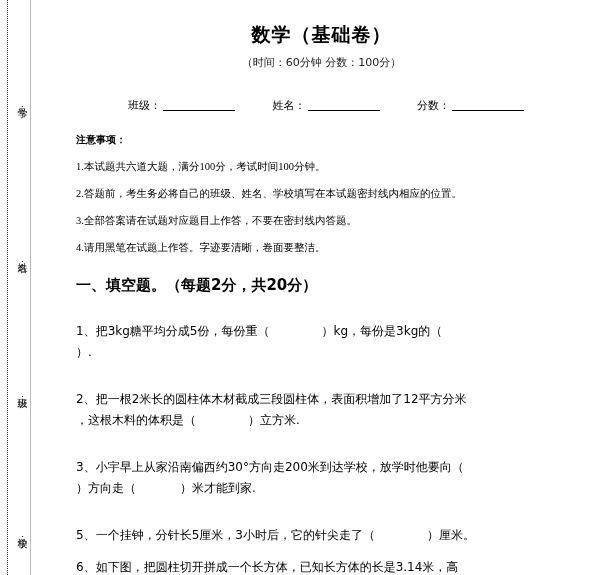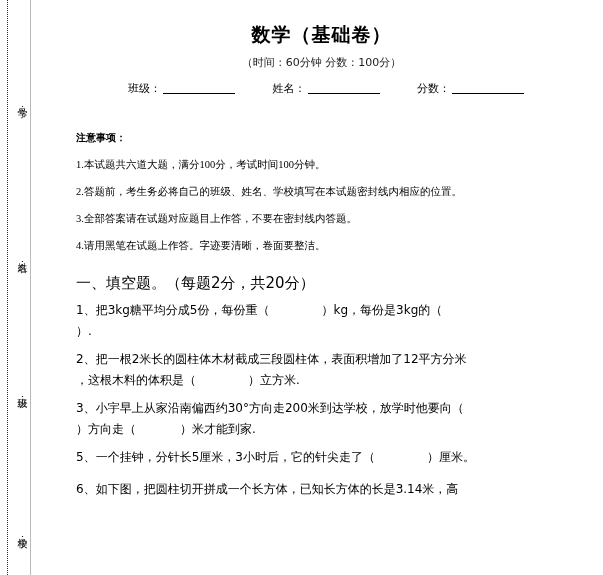--- a/index.html
+++ b/index.html
@@ -80,69 +80,69 @@
 
   .doc-subtitle {
     text-align: center;
     font-size: 11px;
     line-height: 14px;
     margin: 10px 0 0 0;
     color: #1a1a1a;
   }
 
   .info-row {
-    margin: 11px 0 0 0;
+    margin: 28px 0 0 0;
     padding-left: 88px;
     font-size: 11px;
     line-height: 15px;
     white-space: nowrap;
   }
   .info-field {
     display: inline-block;
     margin-right: 34px;
   }
   .info-field .blank {
     display: inline-block;
     width: 72px;
     border-bottom: 1.5px solid #000;
     height: 11px;
     vertical-align: -2px;
     margin-left: 2px;
   }
 
   .notes-heading {
-    margin: 35px 0 0 0;
+    margin: 20px 0 0 0;
     padding-left: 36px;
     font-size: 10px;
     font-weight: bold;
     line-height: 14px;
   }
 
   .note-item {
     padding-left: 36px;
     font-size: 10.5px;
     line-height: 14px;
     margin-top: 13px;
     white-space: nowrap;
     font-family: Liberation Serif, serif;
   }
 
   .section-heading {
     padding-left: 36px;
     font-size: 15px;
-    font-weight: normal;
+    font-weight: bold;
     line-height: 20px;
     margin-top: 20px;
   }
 
   .question {
     padding-left: 36px;
     font-size: 12px;
     line-height: 21px;
-    margin-top: 7px;
+    margin-top: 26px;
     color: #000;
   }
   .question .qline {
     white-space: nowrap;
   }
   .question .gap {
     display: inline-block;
     width: 52px;
   }
   .question .gap-sm {

